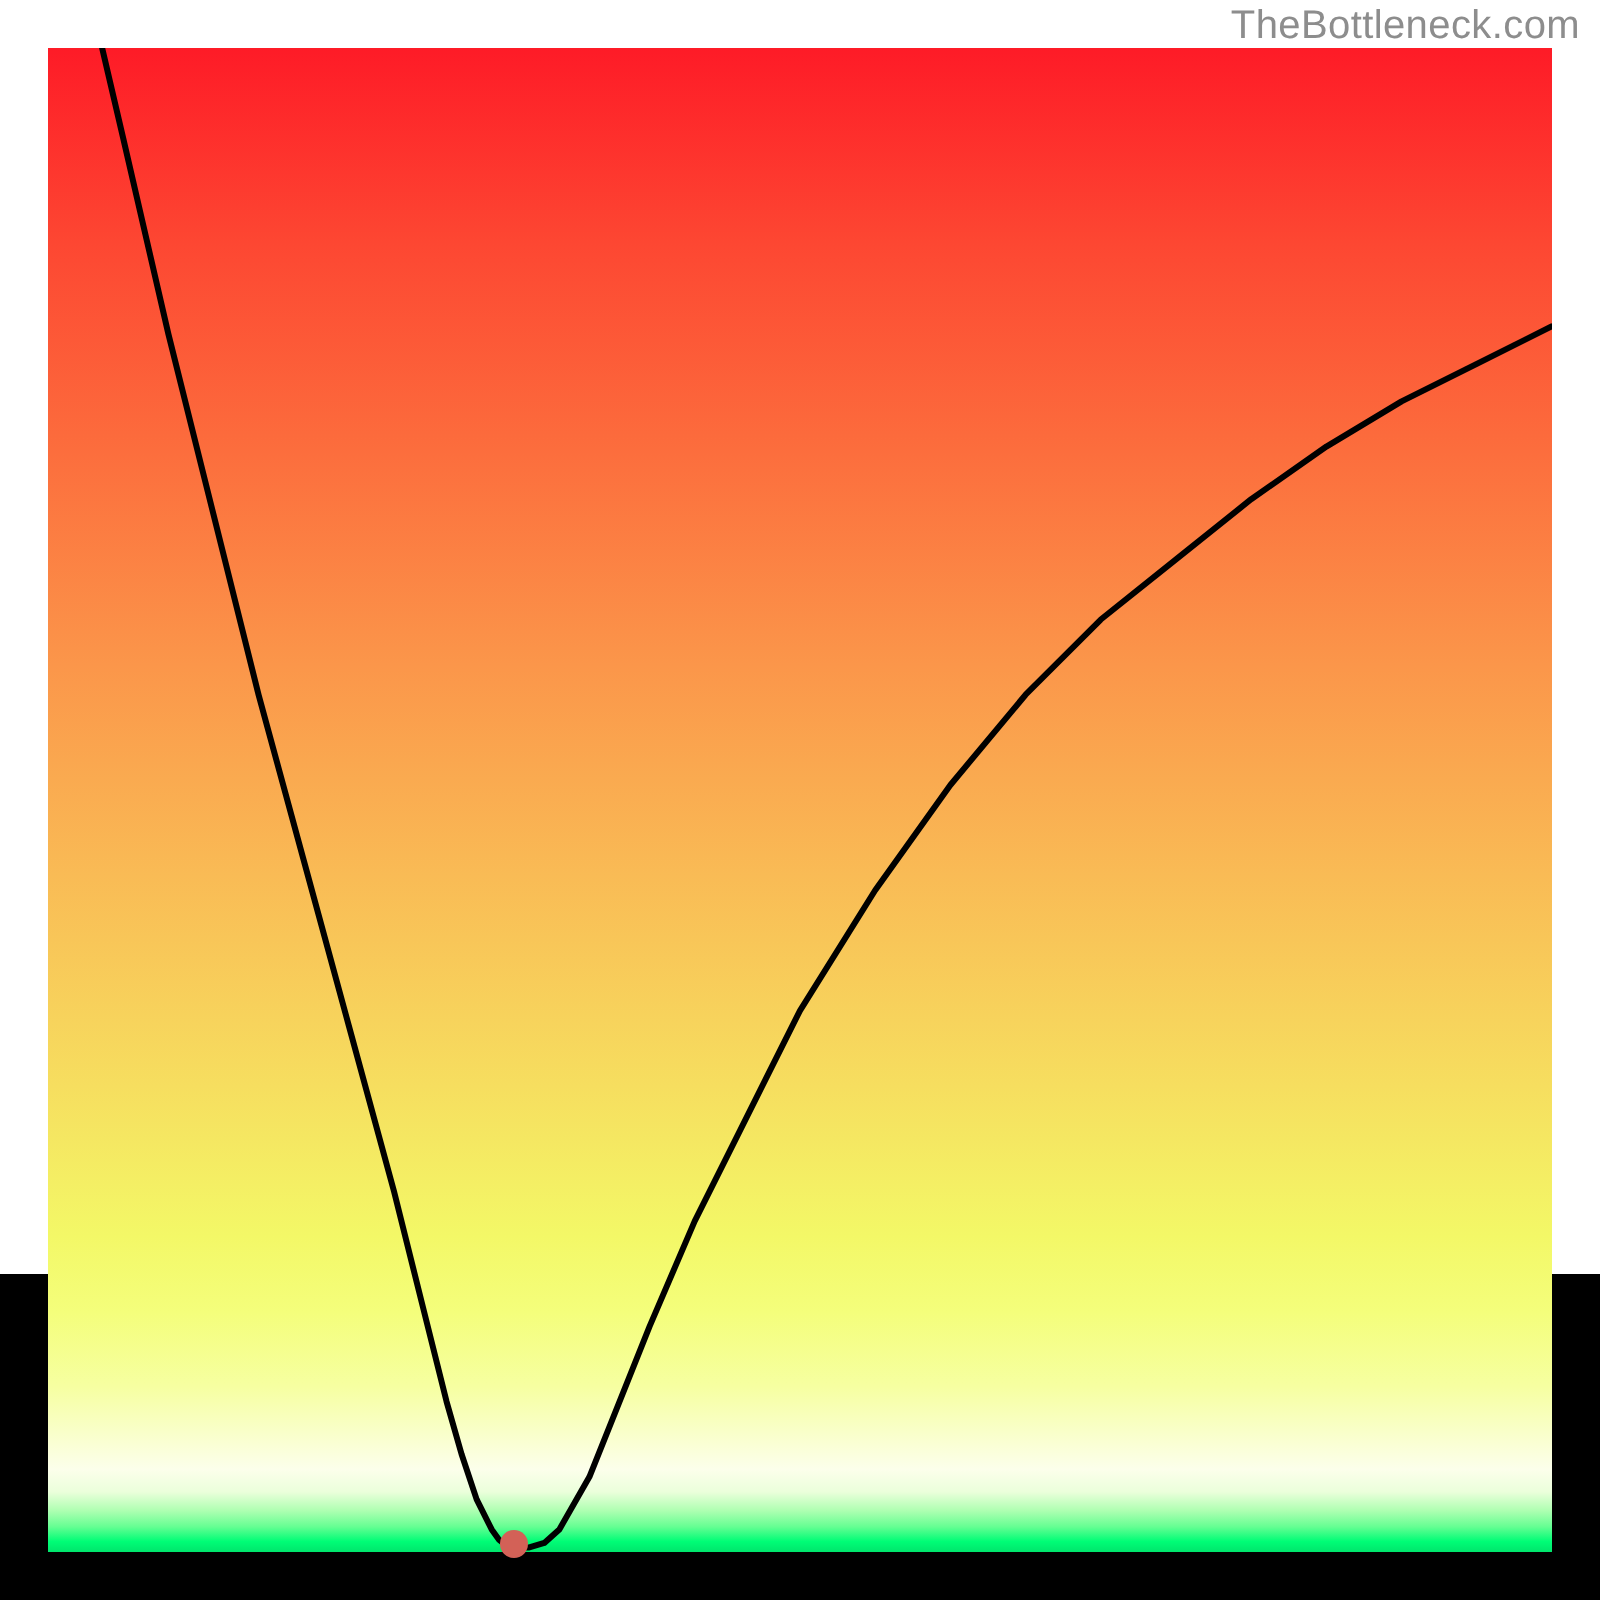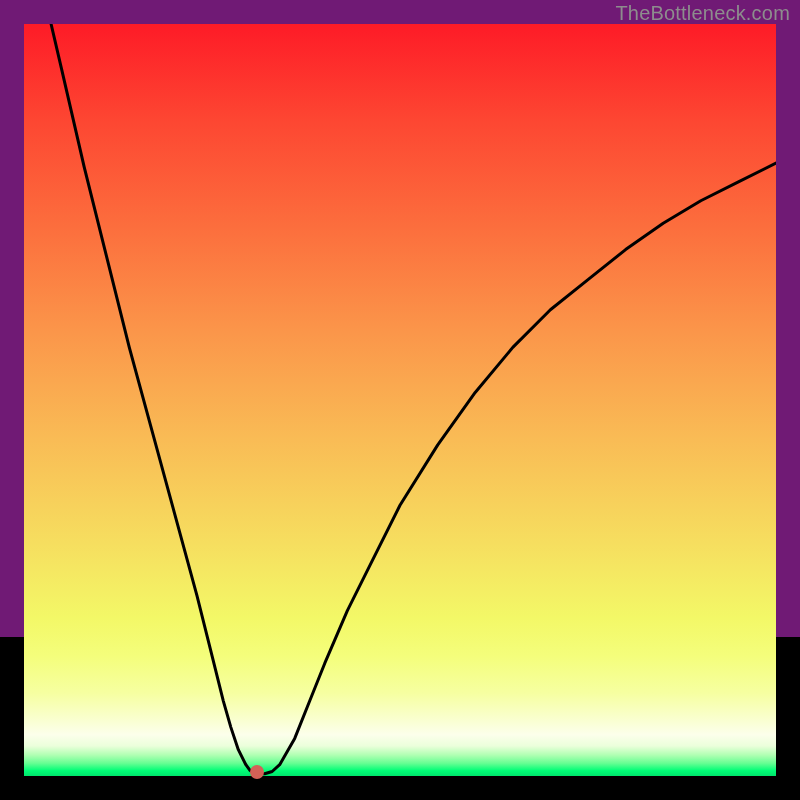--- a/index.html
+++ b/index.html
@@ -10,21 +10,21 @@
     background: #000;
     overflow: hidden;
     font-family: Arial, Helvetica, sans-serif;
   }
   .frame {
     position: absolute;
     top: 0;
     left: 0;
     width: 800px;
     height: 637px;
-    background: #701a75;
+    background: #ffffff;
     text-align: center;
   }
   .plot {
     position: absolute;
     top: 24px;
     left: 24px;
     width: 752px;
     height: 752px;
     background: linear-gradient(
       to bottom,

